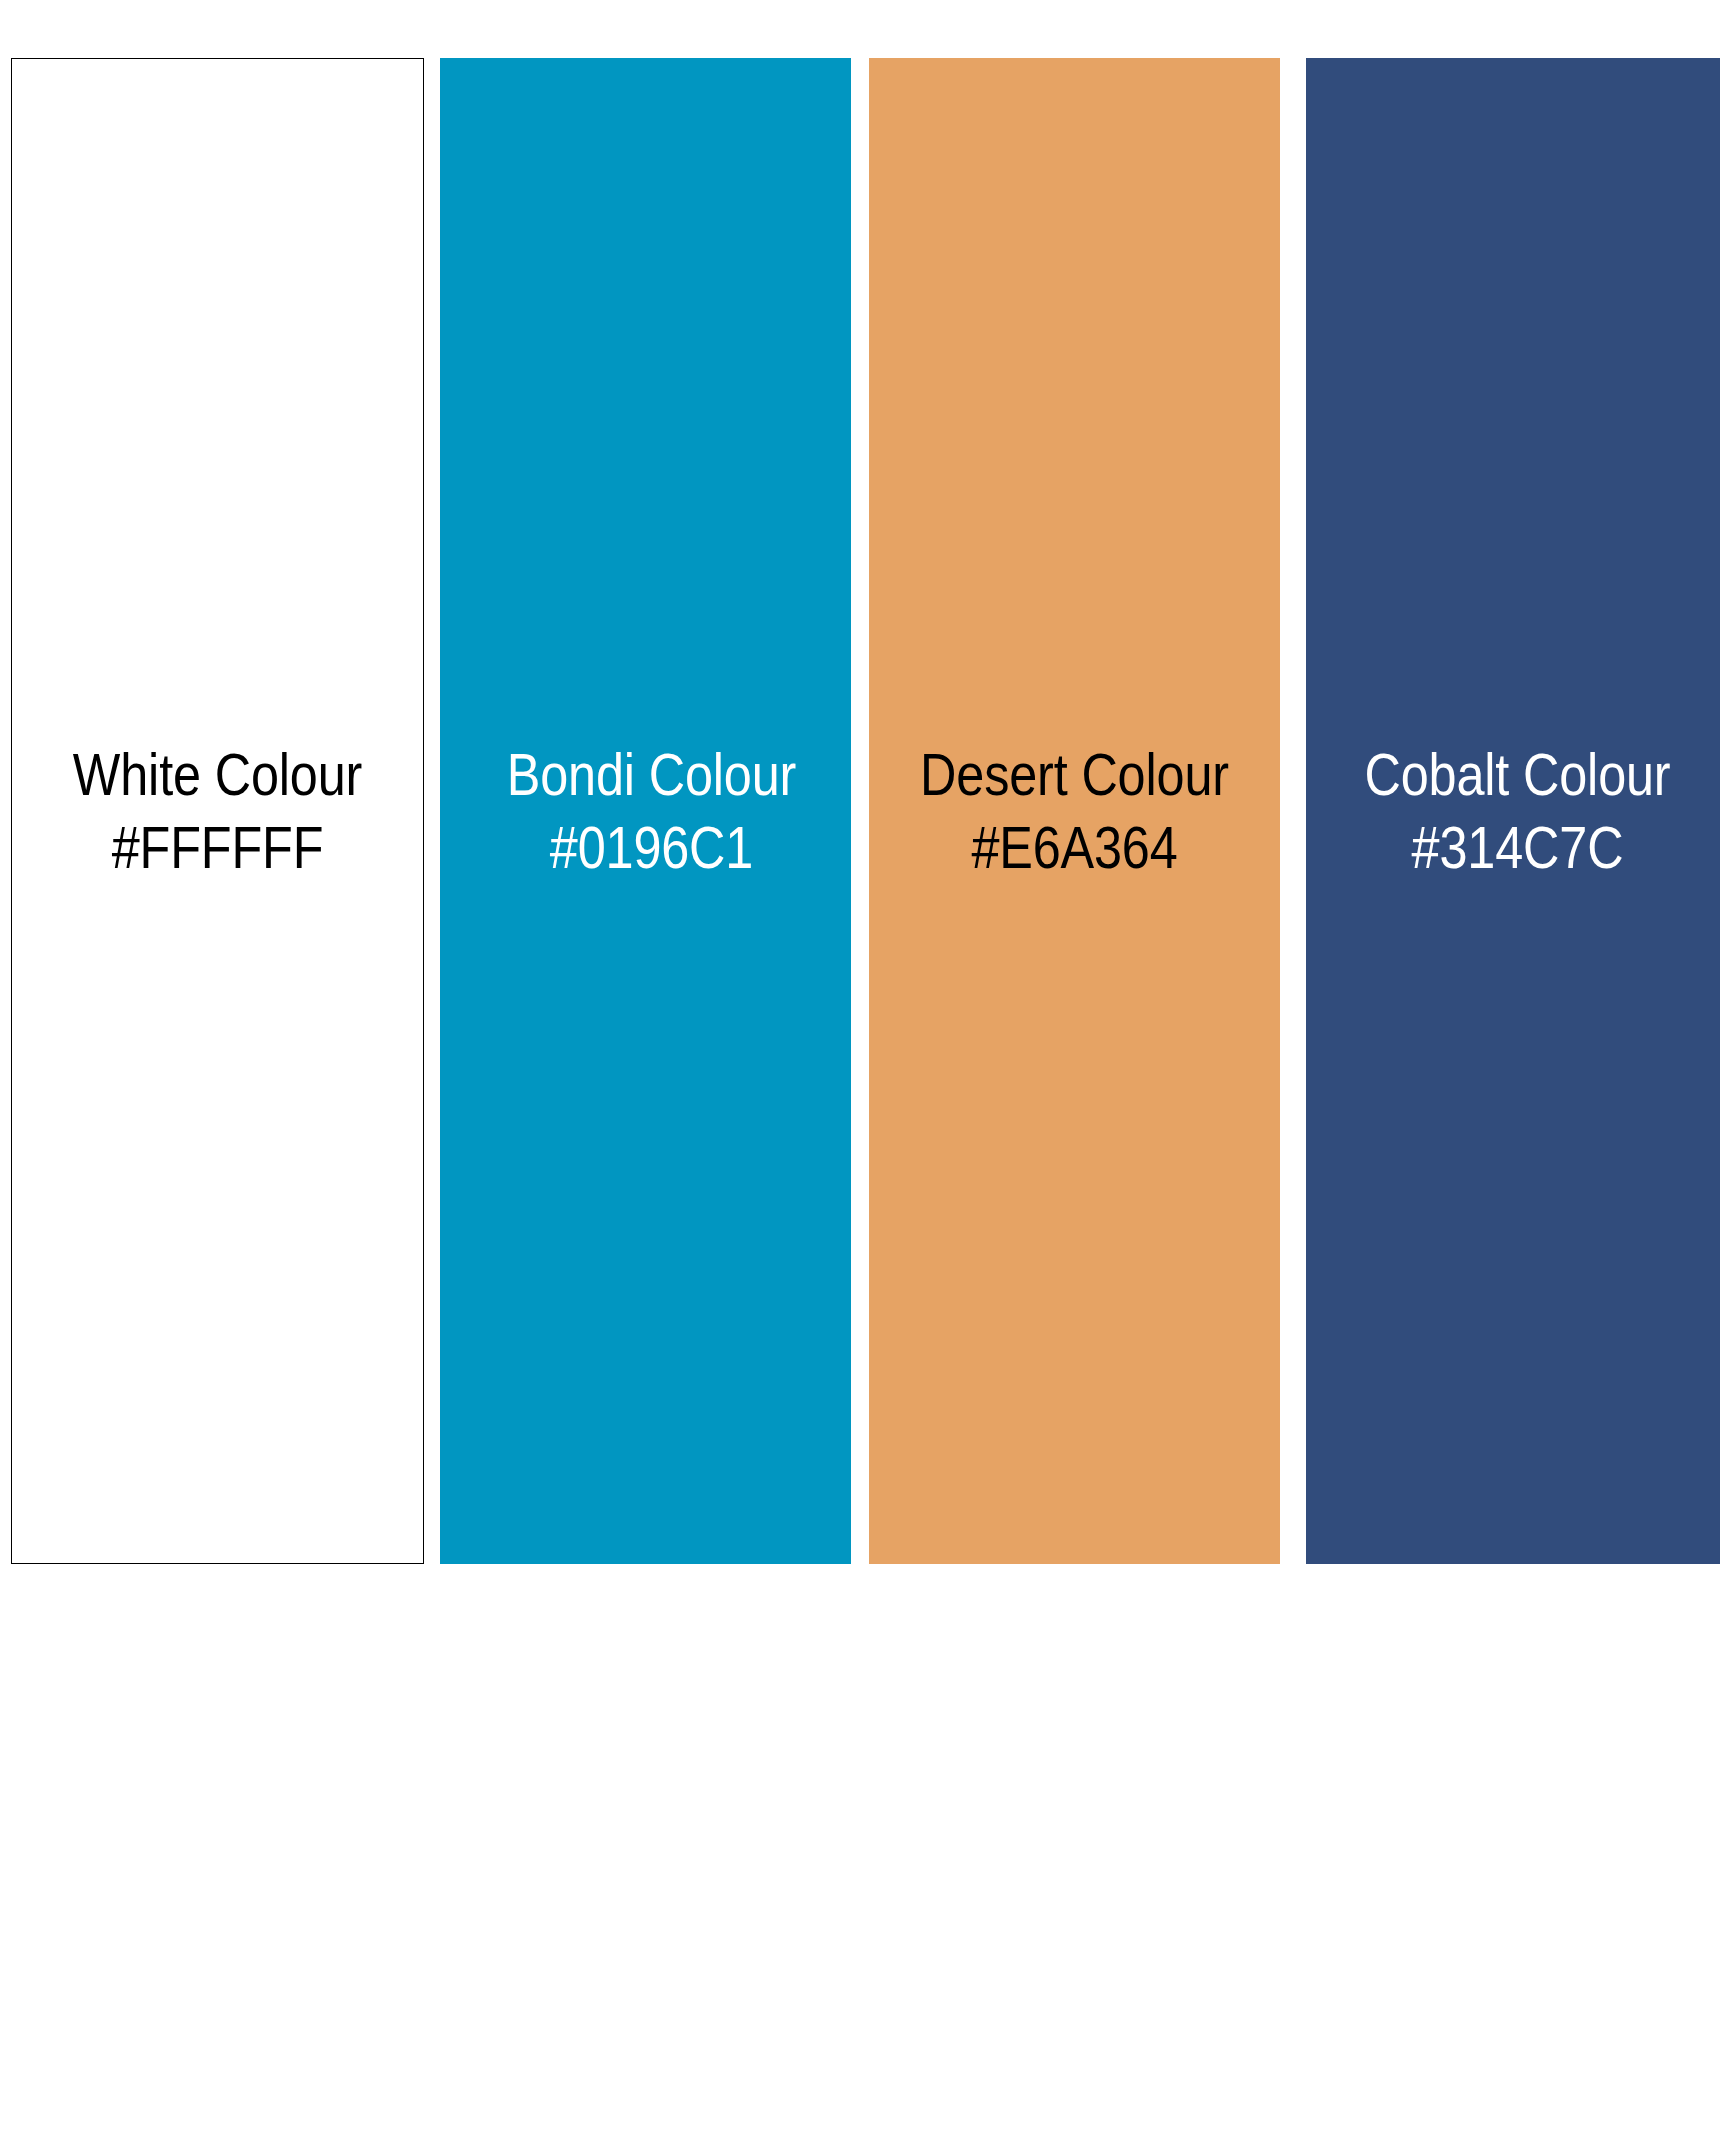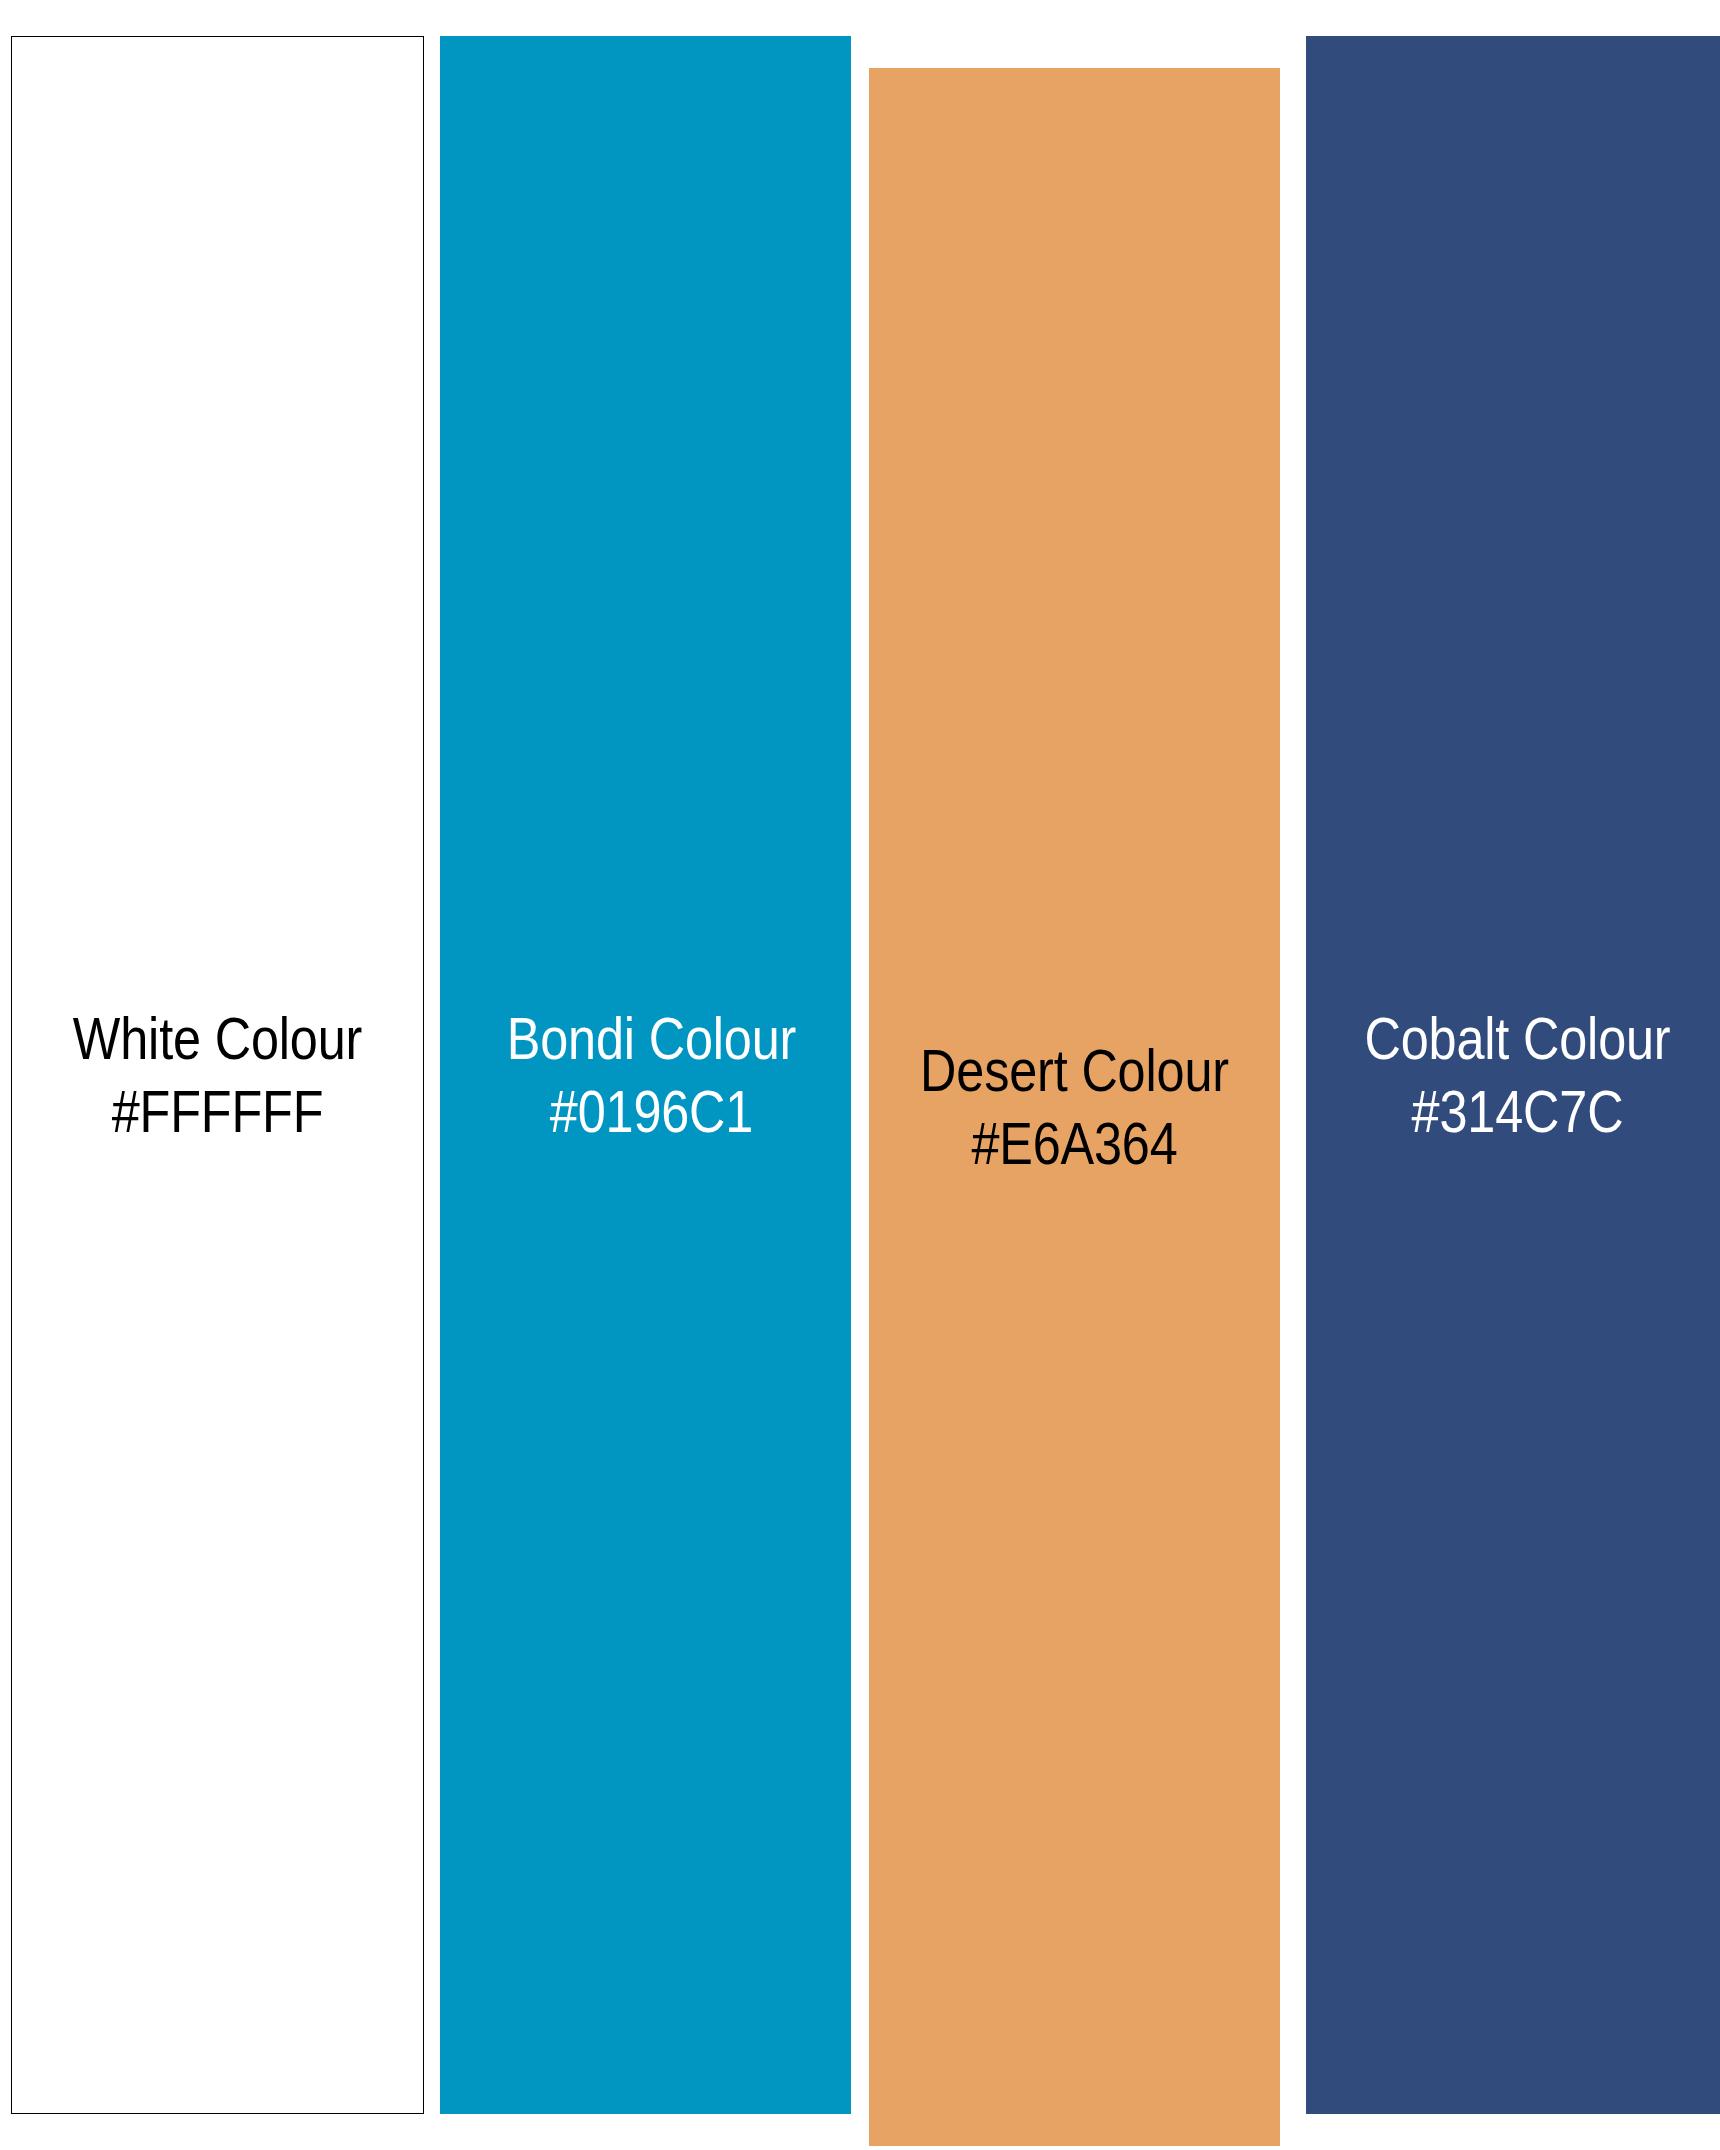--- a/index.html
+++ b/index.html
@@ -20,32 +20,32 @@
     position: absolute;
     left: 0;
     top: 0;
     width: 1721px;
     height: 2151px;
     background: #ffffff;
   }
 
   .swatch {
     position: absolute;
-    top: 36px;
-    height: 2078px;
+    top: 58px;
+    height: 1506px;
     box-sizing: border-box;
     display: flex;
     align-items: center;
     justify-content: center;
   }
 
   
   .swatch-0 { left: 10.5px;   width: 413px; }
   .swatch-1 { left: 440px;  width: 411px; padding-left: 12px; }
-  .swatch-2 { left: 869px; width: 411px; margin-top: 32px; }
+  .swatch-2 { left: 869px; width: 411px; }
   .swatch-3 { left: 1298px; width: 423px; margin-left: 8px; }
 
   .swatch-label {
     width: 100%;
     text-align: center;
     font-size: 60px;
     line-height: 73px;
     font-weight: 400;
     letter-spacing: -0.2px;
     transform: scaleX(0.84);

